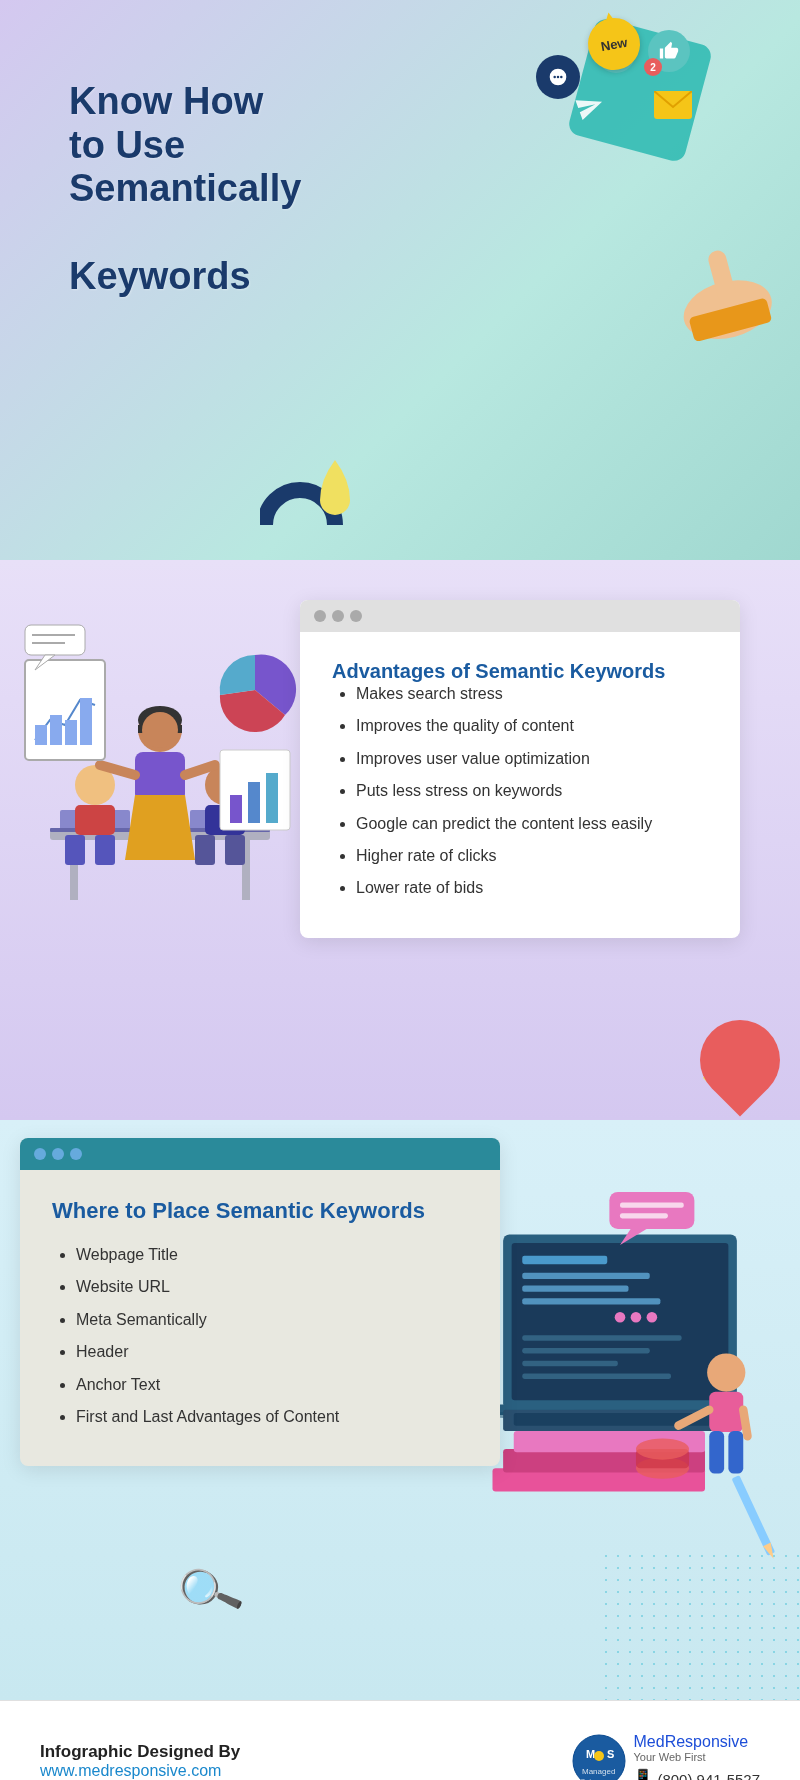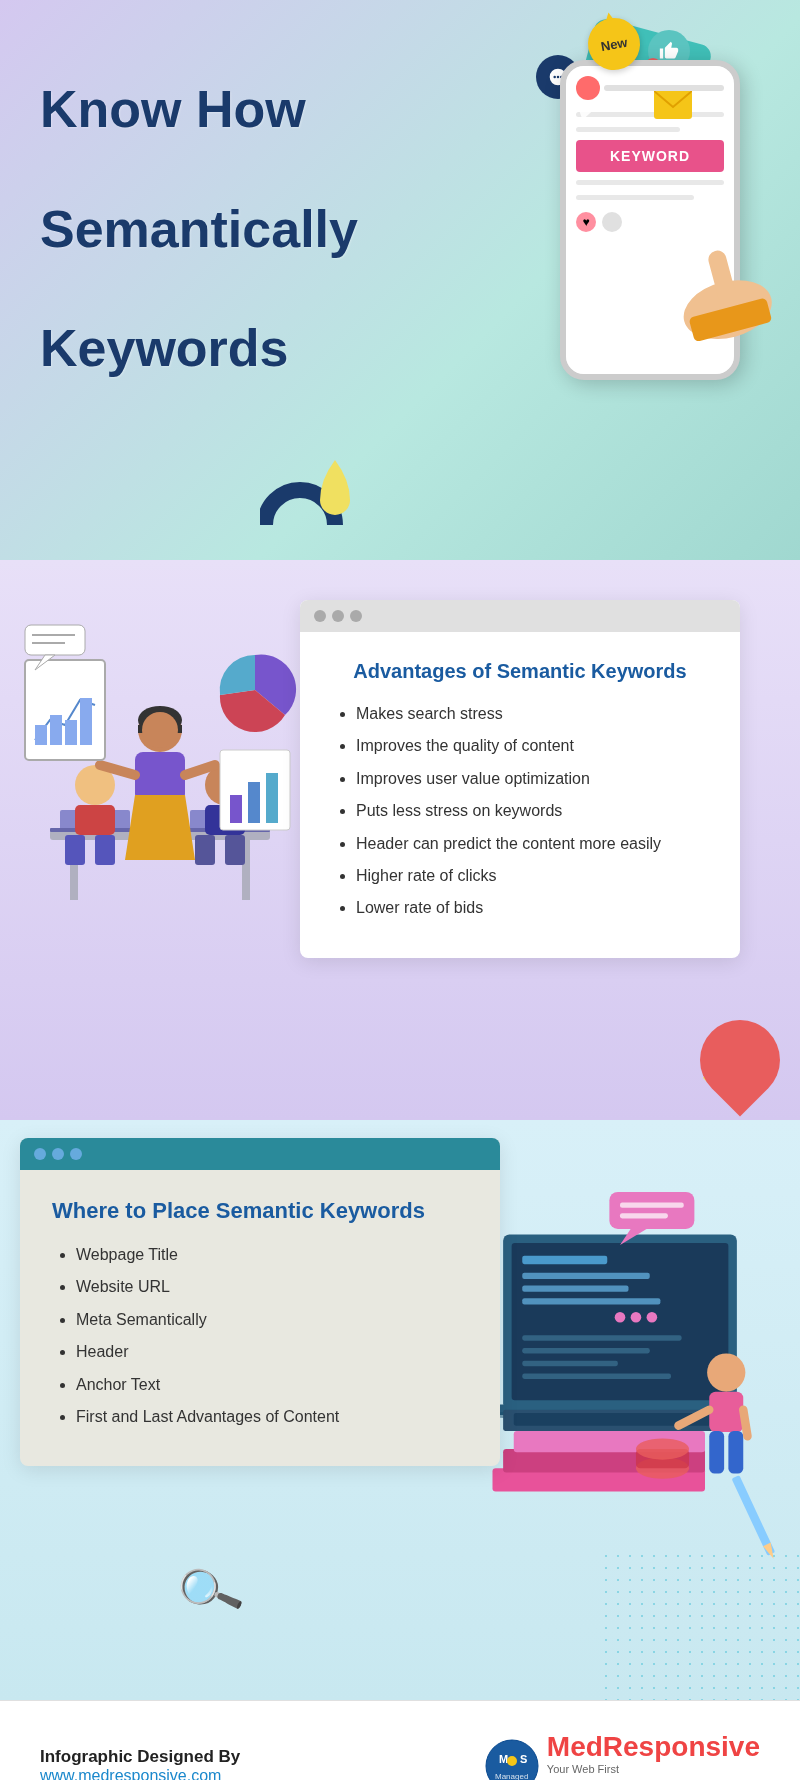--- a/index.html
+++ b/index.html
@@ -43,27 +43,28 @@
       content: '';
       position: absolute;
       top: -6px; left: 50%;
       transform: translateX(-50%);
       border-left: 4px solid transparent;
       border-right: 4px solid transparent;
       border-bottom: 8px solid #f5c518;
     }
 
     .hero-title {
-      font-size: 52px;
+      font-size: 38px;
       font-weight: 900;
       color: #1a3a6b;
       line-height: 1.15;
       max-width: 380px;
       margin-top: 40px;
       text-shadow: 1px 1px 2px rgba(255,255,255,0.3);
+      margin-left: 29px;
     }
 
     
     .phone-mockup {
       position: absolute;
       right: 60px;
       top: 60px;
       width: 180px;
       height: 320px;
       background: #e8e8e8;
@@ -230,22 +231,20 @@
     }
 
     .card-content {
       padding: 28px 32px;
     }
 
     .card-title {
       font-size: 20px;
       font-weight: 800;
       color: #1a5ba0;
-      margin-bottom: 20px;
-      text-align: center;
     }
 
     .bullet-list {
       list-style: disc;
       padding-left: 24px;
     }
     .bullet-list li {
       font-size: 16px;
       color: #333;
       margin-bottom: 10px;
@@ -349,23 +348,23 @@
       font-size: 16px;
       color: #1a88cc;
       font-weight: 500;
     }
     .footer-right {
       display: flex;
       align-items: center;
       gap: 12px;
     }
     .brand-name {
-      font-size: 28px;
-      font-weight: 700;
-      color: #ef4444;
+      font-size: 16px;
+      font-weight: 400;
+      color: #1d4ed8;
     }
     .brand-tagline {
       font-size: 11px;
       color: #666;
     }
     .phone-number {
       font-size: 15px;
       color: #333;
       margin-top: 4px;
     }
@@ -403,54 +402,37 @@
         <path d="M6.6 10.8c1.4 2.8 3.8 5.1 6.6 6.6l2.2-2.2c.3-.3.7-.4 1-.2 1.1.4 2.3.6 3.6.6.6 0 1 .4 1 1V20c0 .6-.4 1-1 1-9.4 0-17-7.6-17-17 0-.6.4-1 1-1h3.5c.6 0 1 .4 1 1 0 1.3.2 2.5.6 3.6.1.3 0 .7-.2 1L6.6 10.8z"></path>
       </svg>
   </div>
   <div class="float-circle float-thumb">
     <svg width="20" height="20" viewBox="0 0 24 24" fill="white">
         <path d="M1 21h4V9H1v12zm22-11c0-1.1-.9-2-2-2h-6.3l.9-4.6.03-.32c0-.41-.17-.79-.44-1.06L14.17 1 7.59 7.59C7.22 7.95 7 8.45 7 9v10c0 1.1.9 2 2 2h9c.83 0 1.54-.5 1.84-1.22l3.02-7.05c.09-.23.14-.47.14-.73v-2z"></path>
       </svg>
   </div>
   <div class="notification-badge">2</div>
 
-  <div class="phone-mockup">
-    <div class="phone-screen">
-      <div class="phone-topbar">
-        <div class="phone-avatar"></div>
-        <div class="phone-line"></div>
-      </div>
-      <div class="phone-content-line"></div>
-      <div class="phone-content-line" style="width:70%"></div>
-      <div class="keyword-box">KEYWORD</div>
-      <div class="phone-content-line"></div>
-      <div class="phone-content-line" style="width:80%"></div>
-      <div style="display:flex;gap:6px;margin-top:4px;">
-        <div style="width:20px;height:20px;background:#ff8fa0;border-radius:50%;display:flex;align-items:center;justify-content:center;font-size:12px;">♥</div>
-        <div style="width:20px;height:20px;background:#e0e0e0;border-radius:50%;"></div>
-      </div>
-    </div>
-  </div>
 
   <div class="envelope-icon" style="position:absolute;right:108px;top:90px;font-size:32px;">
     <svg width="38" height="28" viewBox="0 0 38 28">
       <rect width="38" height="28" rx="3" fill="#f5c518"></rect>
       <polyline points="0,0 19,16 38,0" fill="none" stroke="#e0a000" stroke-width="2"></polyline>
     </svg>
   </div>
 
   <div class="paper-plane" style="position:absolute;right:195px;top:92px;">
     <svg width="28" height="28" viewBox="0 0 24 24" fill="white" opacity="0.9">
         <path d="M2.01 21L23 12 2.01 3 2 10l15 2-15 2z"></path>
       </svg>
   </div>
 
   <div class="hero-title">
     <span>Know How</span><br>
-    <br>
+    <span>to Use</span><br>
     <span>Semantically</span><br>
     <br>
     <span>Keywords</span>
   </div>
 
   <div style="position:absolute;right:15px;top:240px;font-size:80px;transform:rotate(-15deg) scaleX(-1);">
     <svg width="120" height="100" viewBox="0 0 120 100">
 
       <ellipse cx="60" cy="70" rx="45" ry="28" fill="#f0c090"></ellipse>
 
@@ -539,21 +521,21 @@
       <div class="dot"></div>
       <div class="dot"></div>
     </div>
     <div class="card-content">
       <div class="card-title">Advantages of Semantic Keywords</div>
       <ul class="bullet-list">
         <li>Makes search stress</li>
         <li>Improves the quality of content</li>
         <li>Improves user value optimization</li>
         <li>Puts less stress on keywords</li>
-        <li>Header can predict the content more easily</li>
+        <li>Google can predict the content less easily</li>
         <li>Higher rate of clicks</li>
         <li>Lower rate of bids</li>
       </ul>
     </div>
   </div>
 
   <div class="dec-circle-dark"></div>
   <div style="position:absolute;bottom:15px;right:55px;font-size:55px;color:#f0e060;">◆</div>
   <div class="dec-red-shape"></div>
 </section>

